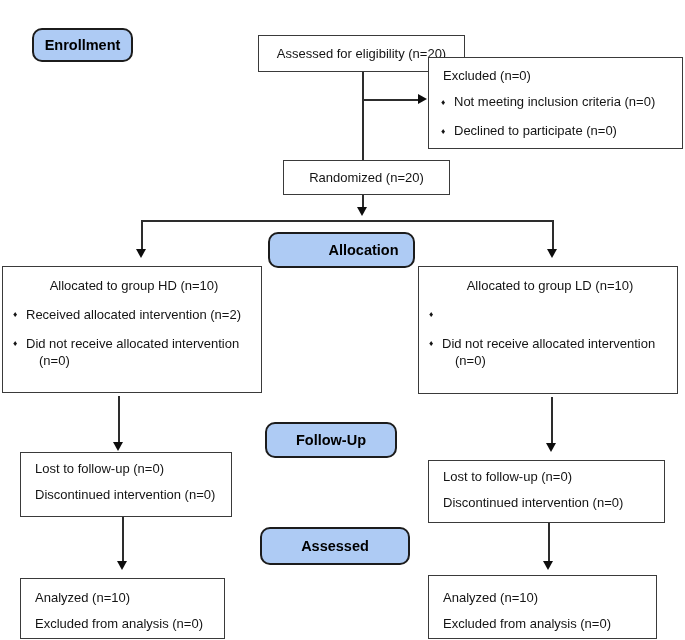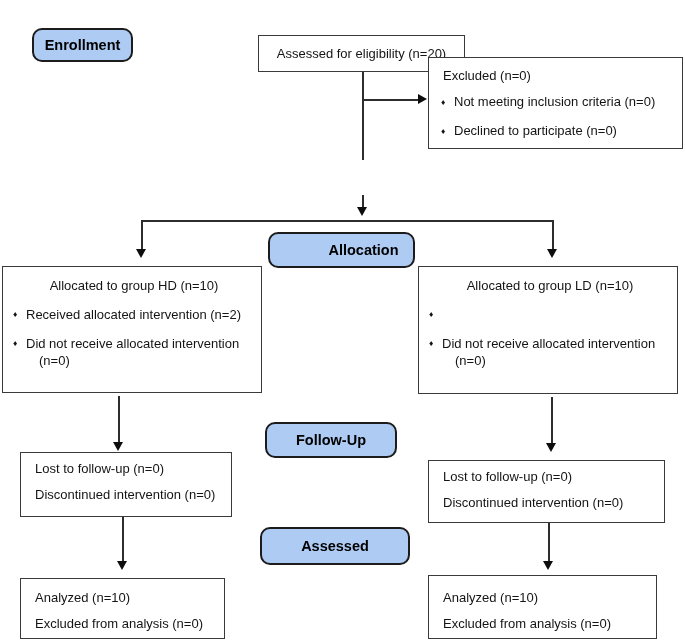--- a/index.html
+++ b/index.html
@@ -82,20 +82,23 @@
     <div class="bullet">
       <span class="glyph">♦</span>
       <span class="btext"><span class="l1">Not meeting inclusion criteria (n=0)</span><span class="l2"></span></span>
     </div>
     <div class="bullet">
       <span class="glyph">♦</span>
       <span class="btext"><span class="l1">Declined to participate (n=0)</span><span class="l2"></span></span>
     </div>
   </div>
 
+  <div class="box center-box" style="left:283px;top:160px;width:167px;height:35px;">
+    <span>Randomized (n=20)</span>
+  </div>
 
   <div class="box alloc" style="left:2px;top:266px;width:260px;height:127px;padding:0 6px 0 10px;box-sizing:border-box;">
     <div class="b-title">Allocated to group HD (n=10)</div>
     <div class="bullet">
       <span class="glyph">♦</span>
       <span class="btext"><span class="l1">Received allocated intervention (n=2)</span><span class="l2"></span></span>
     </div>
     <div class="bullet">
       <span class="glyph">♦</span>
       <span class="btext"><span class="l1">Did not receive allocated intervention</span><span class="l2">(n=0)</span></span>

